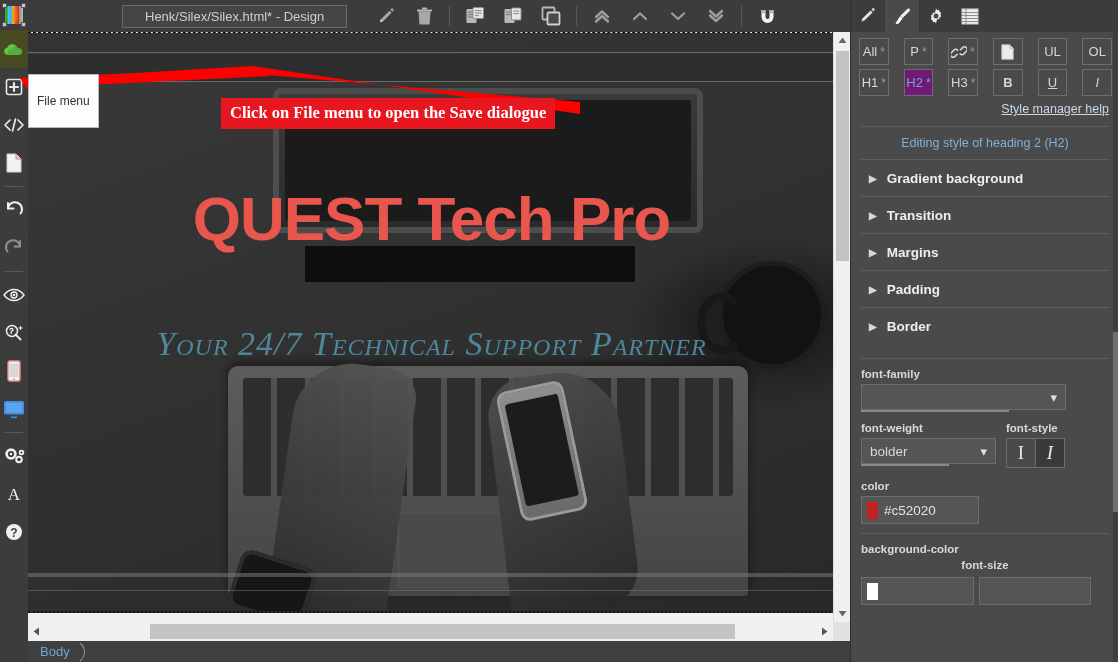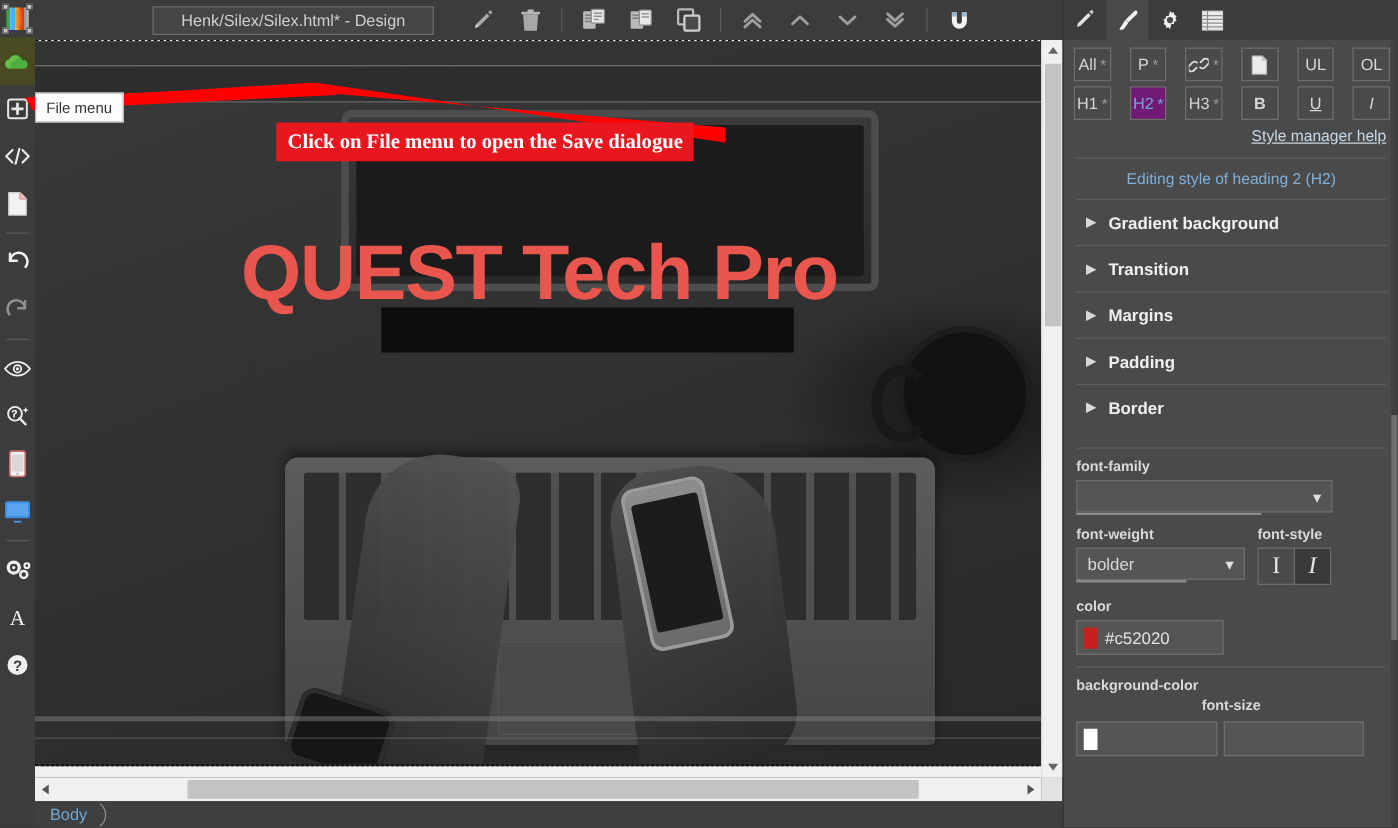--- a/index.html
+++ b/index.html
@@ -183,21 +183,21 @@
     font-variant: small-caps;
     letter-spacing: 1px;
     color: #4e8799;
     font-family: "Liberation Serif", serif;
   }
 
   
   #file-tooltip {
     position: absolute; left: 28px; top: 74px;
     background: #fdfdfd; color: #333; font-size: 12px;
-    padding: 4px 8px; border: 1px solid #b9b9b9;
+    padding: 19px 8px; border: 1px solid #b9b9b9;
     z-index: 60; white-space: nowrap;
   }
   #callout-arrow {
     position: absolute; left: 20px; top: 66px; width: 560px; height: 50px;
     z-index: 55; pointer-events: none;
   }
   #callout-banner {
     position: absolute; left: 221px; top: 98px;
     background: #e8171f; color: #fff;
     font-family: "Liberation Serif", serif;
@@ -542,20 +542,21 @@
         <div class="hand-l"></div>
         <div class="hand-r"></div>
         <div class="phone"></div>
         <div class="watch"></div>
         <div class="nav-band"></div>
         <div class="nav-band2"></div>
         <div class="foot-band"></div>
         <div class="foot-band2"></div>
       </div>
       <div id="hero-title">QUEST Tech Pro</div>
+      <div id="hero-sub">Your 24/7 Technical  Support Partner</div>
     </div>
   </div>
 
   <svg id="callout-arrow">
     <polygon points="0,14 232,0 560,48 560,36 236,8" fill="#ff0000"></polygon>
     <polygon points="0,12 240,2 250,10 6,22" fill="#ff0000"></polygon>
   </svg>
   <div id="file-tooltip">File menu</div>
   <div id="callout-banner">Click on File menu to open the Save dialogue</div>
 

